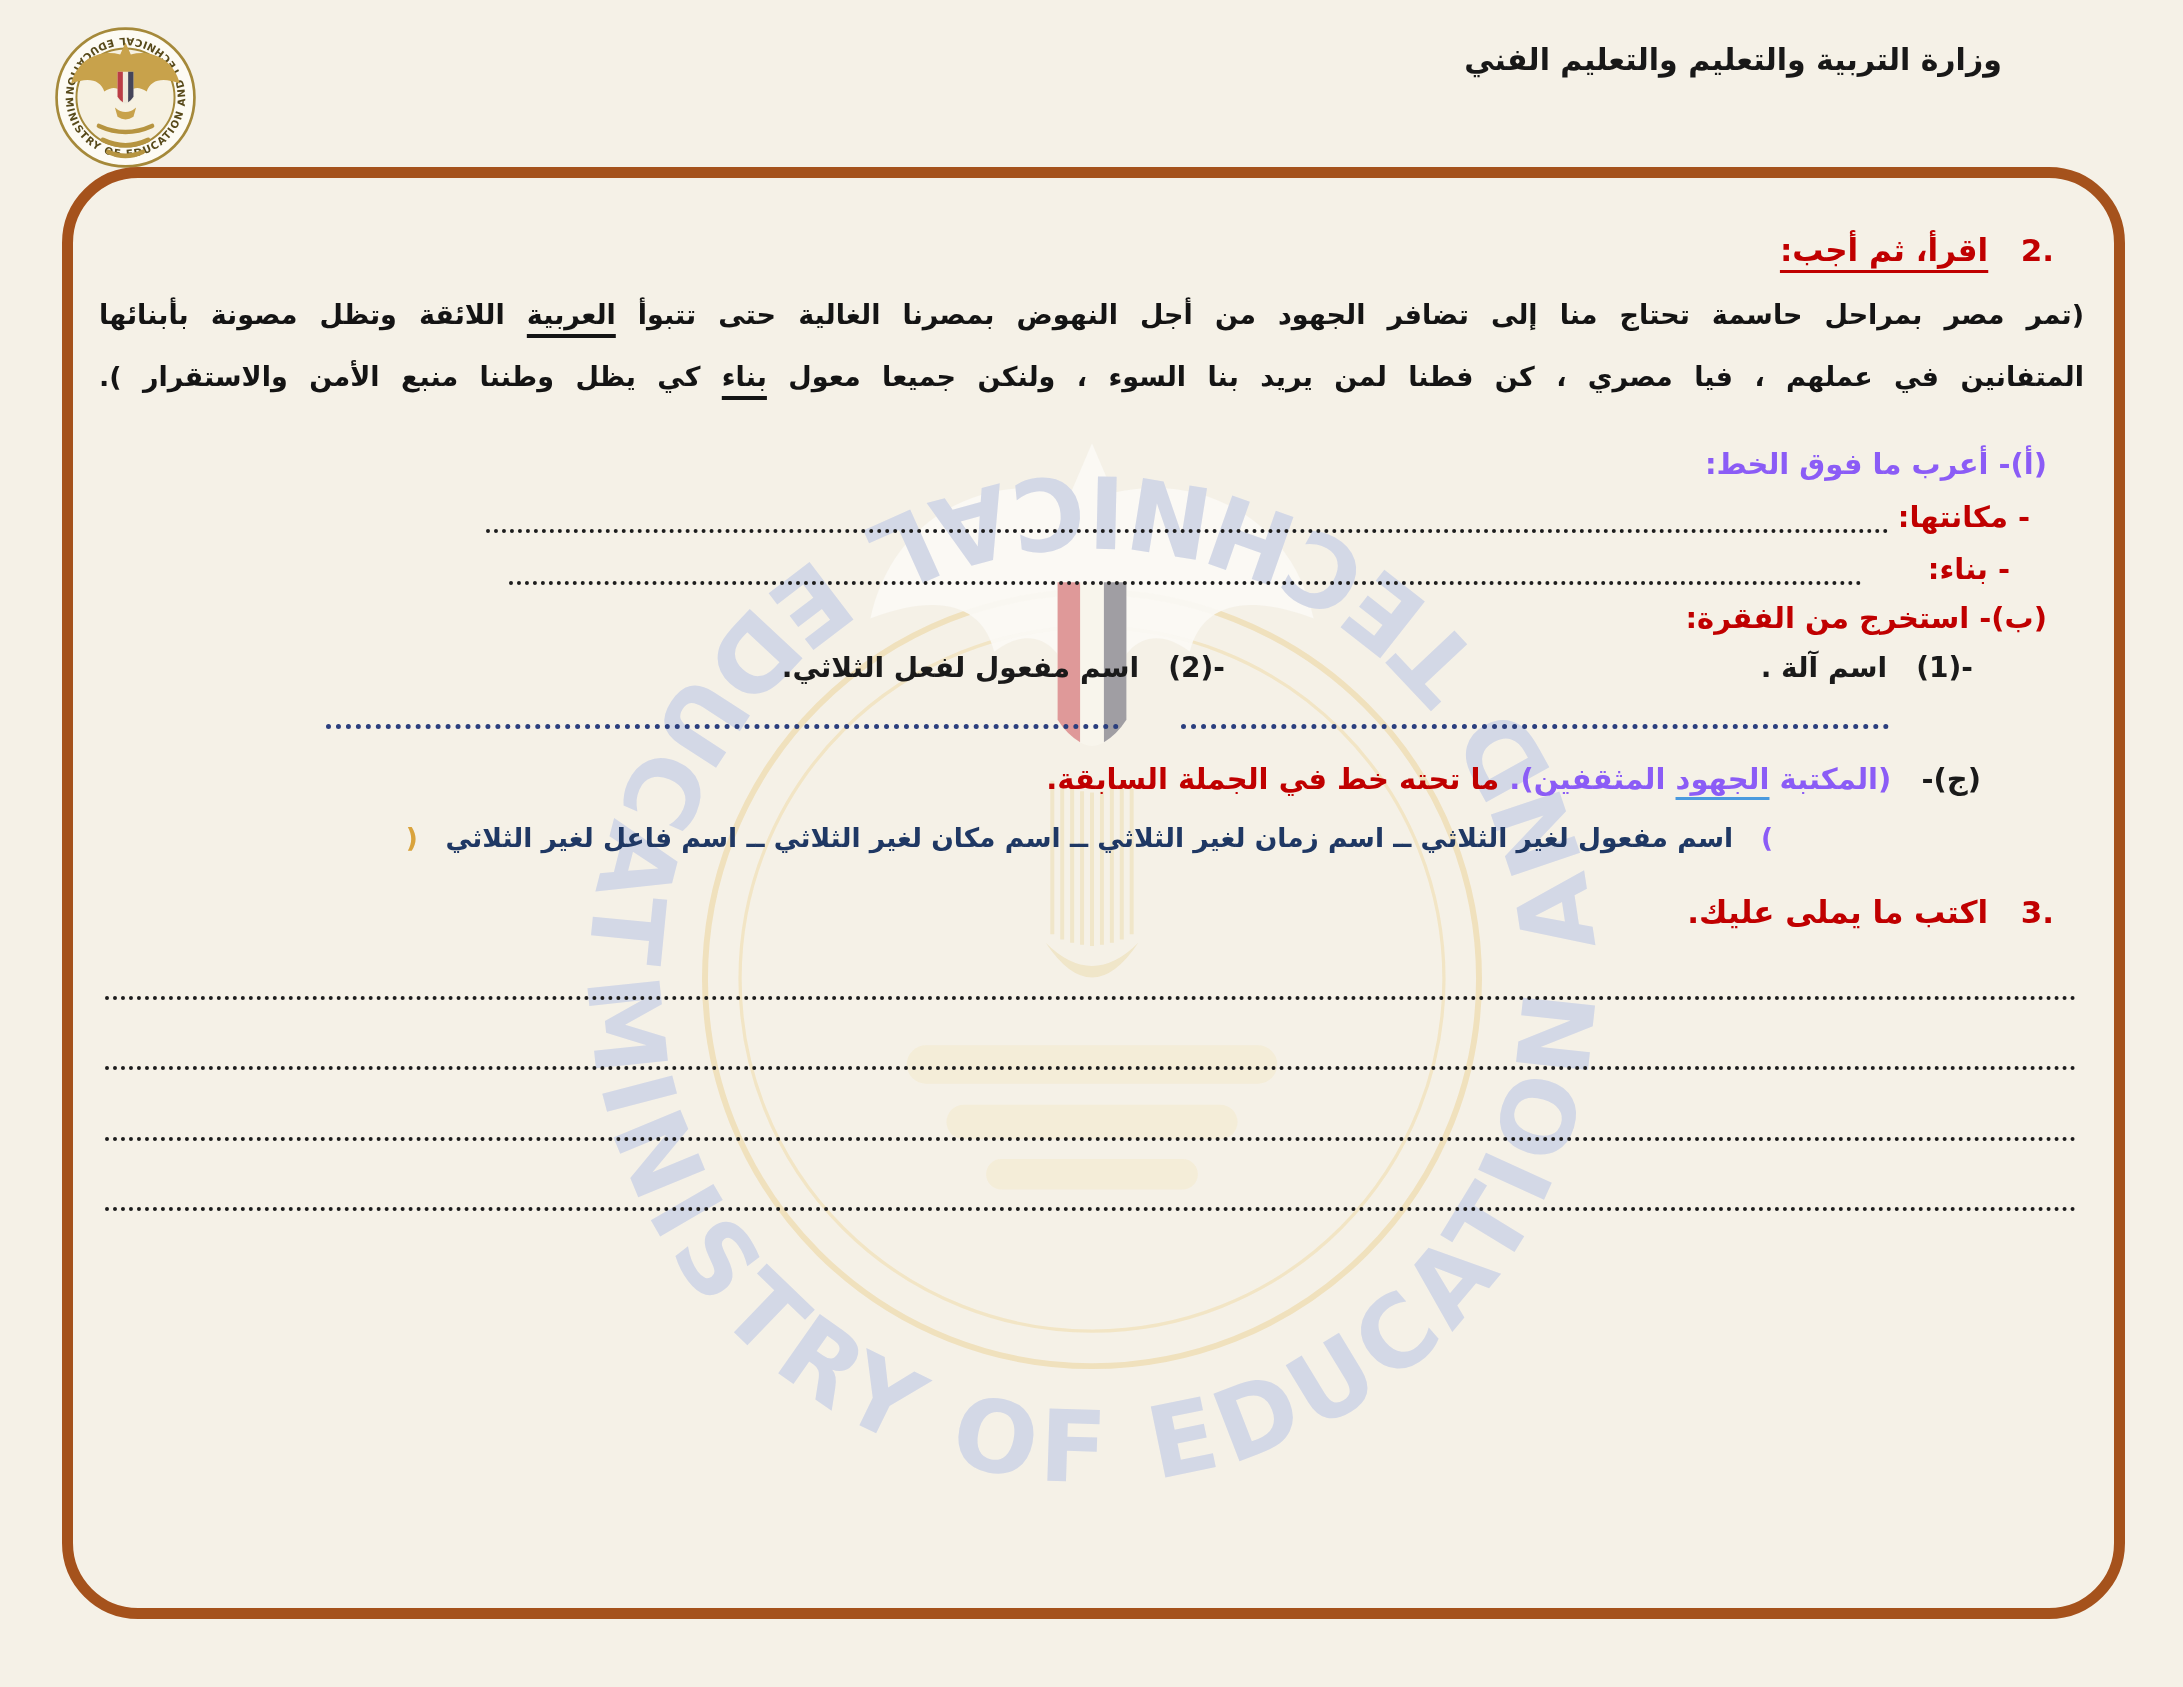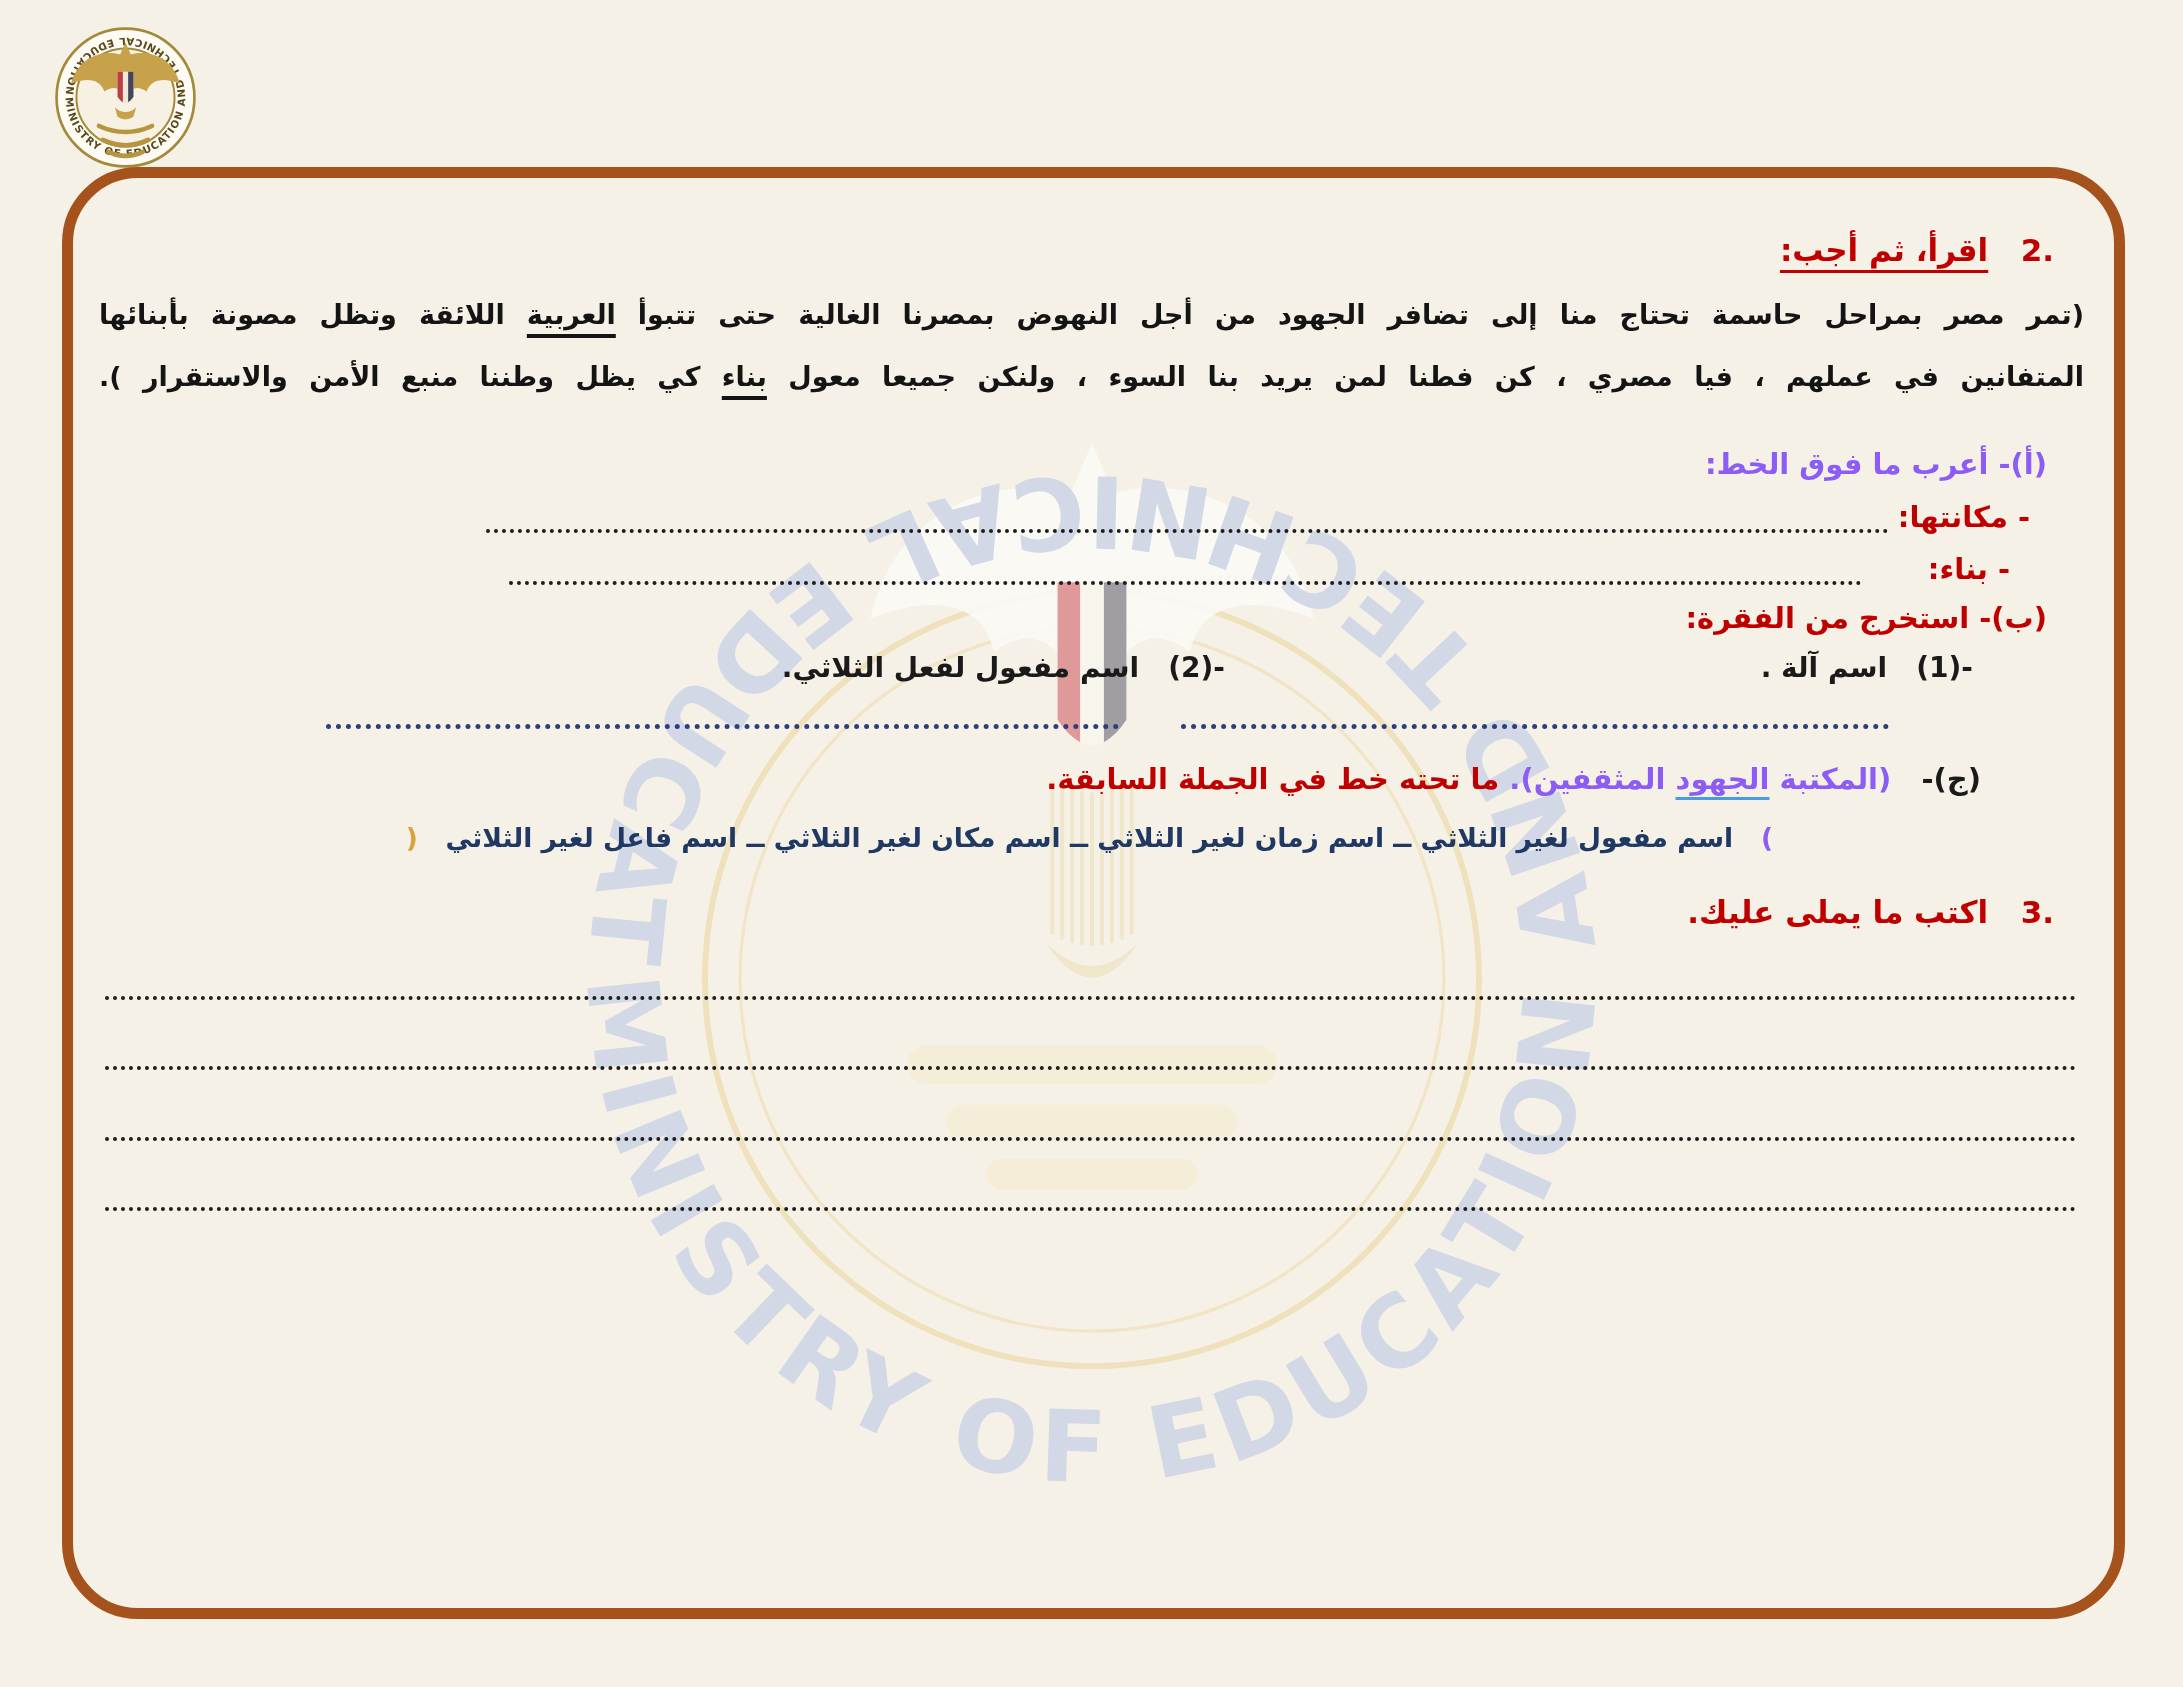--- a/index.html
+++ b/index.html
@@ -93,20 +93,21 @@
     <path d="M119 150 q16 14 32 0 l-4 14 q-12 8 -24 0 Z" fill="#c8a24b"></path>
   </g>
   <g stroke="#b69440" stroke-width="7" stroke-linecap="round" fill="none">
     <path d="M95 178 q40 18 80 0"></path>
     <path d="M101 199 q34 16 68 0"></path>
     <path d="M109 217 q26 12 52 0"></path>
   </g>
 </svg>
 
 <div class="abs ar hline" style="top:32px;right:86px;width:728px;text-align:center;">
+  <div>وزارة التربية والتعليم والتعليم الفني</div>
 </div>
 
 <div class="abs frame"></div>
 
 <div class="abs ar qtitle red" style="top:232px;right:129px;">
   <span class="num">2.</span>
   <span>&nbsp;</span>
   <span class="u-title">اقرأ، ثم أجب:</span>
 </div>
 

